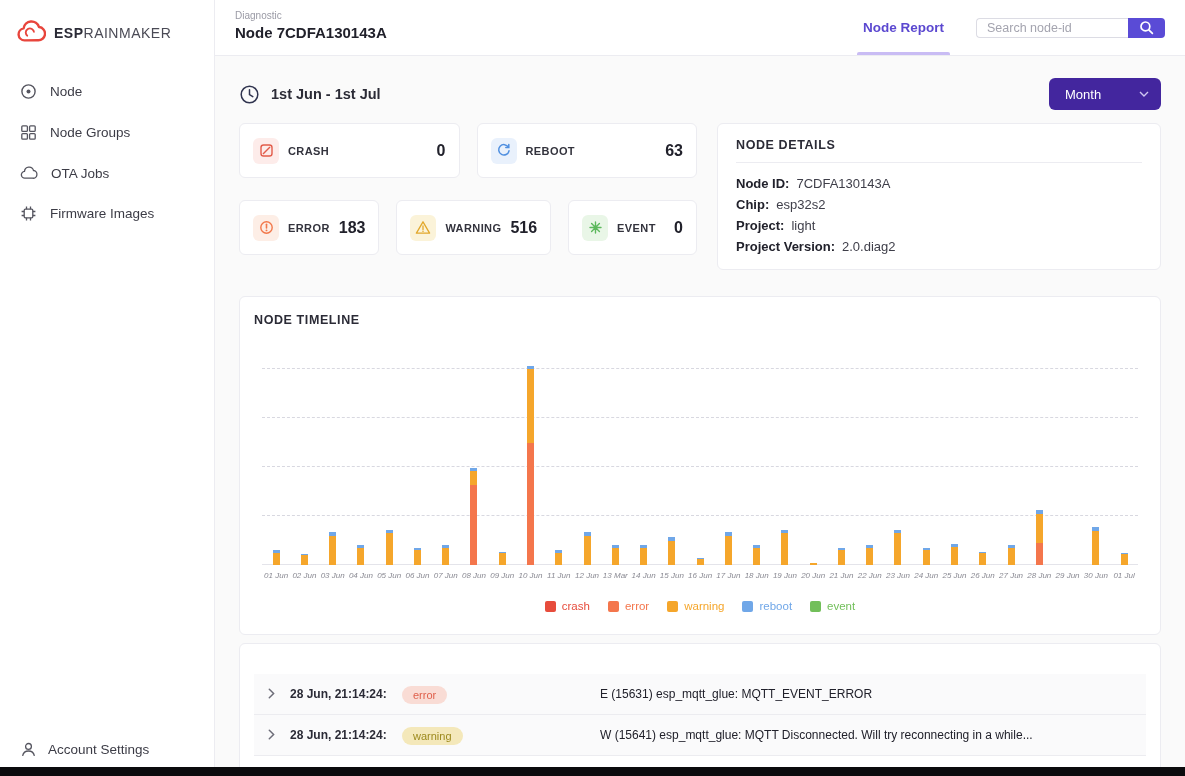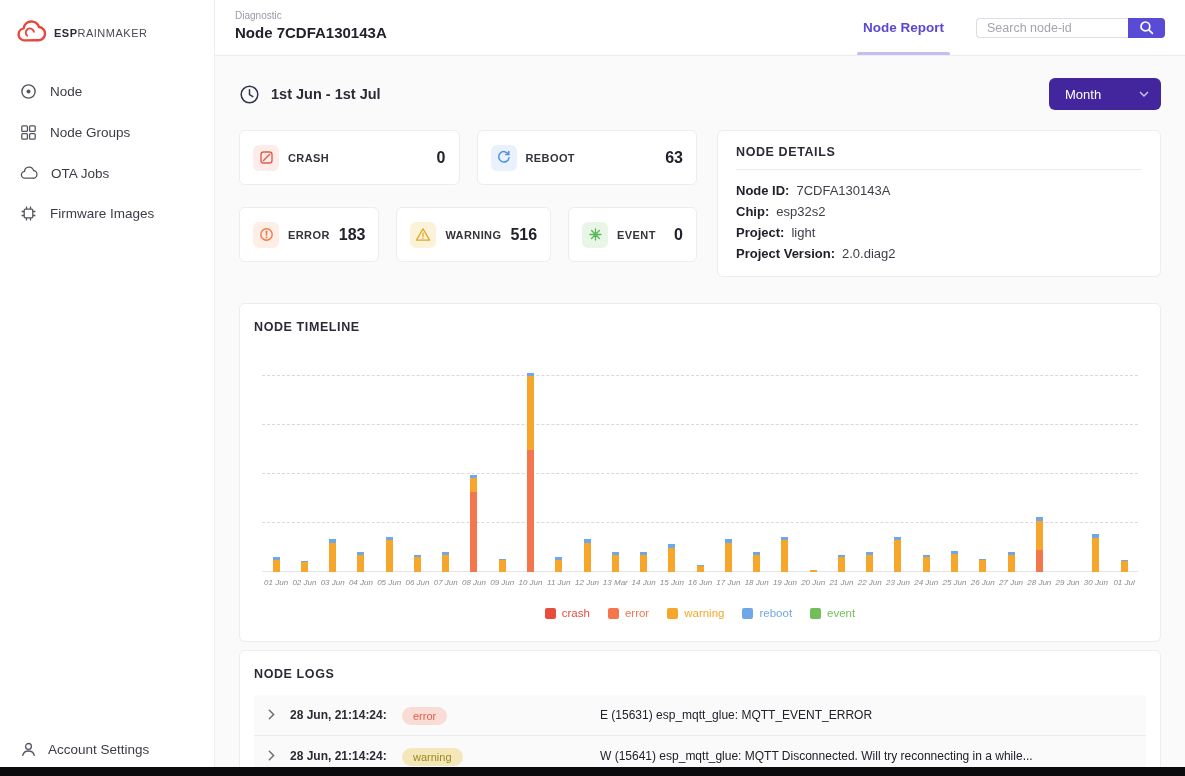--- a/index.html
+++ b/index.html
@@ -4,21 +4,21 @@
 <style>
   * { box-sizing: border-box; margin: 0; padding: 0; }
   html, body { width: 1185px; height: 776px; overflow: hidden; }
   body { font-family: "Liberation Sans", sans-serif; background: #fafafa; color: #21212b; }
 
   .app { display: flex; height: 100%; }
 
   
   .sidebar { width: 215px; background: #fff; border-right: 1px solid #ececf1; display: flex; flex-direction: column; flex-shrink: 0; }
   .brand { display: flex; align-items: center; gap: 8px; padding: 20px 16px 26px; cursor: pointer; }
-  .brand-name { font-size: 11px; letter-spacing: 0.5px; }
+  .brand-name { font-size: 14px; letter-spacing: 0.5px; }
   .brand-bold { font-weight: bold; color: #2b2b36; }
   .brand-light { font-weight: 300; color: #4a4a55; }
   .nav-item { display: flex; align-items: center; gap: 13px; padding: 12px 20px; font-size: 13.5px; color: #3c3c46; cursor: pointer; }
   .sidebar-footer { margin-top: auto; display: flex; align-items: center; gap: 11px; padding: 14px 20px 18px; font-size: 13.5px; color: #3c3c46; cursor: pointer; }
   .icon { display: inline-flex; align-items: center; justify-content: center; }
 
   
   .main { flex: 1; display: flex; flex-direction: column; min-width: 0; }
   .topbar { background: #fff; border-bottom: 1px solid #ececf1; height: 56px; display: flex; justify-content: space-between; align-items: stretch; padding: 0 20px; flex-shrink: 0; }
   .title-block { padding-top: 10px; }
@@ -27,21 +27,21 @@
   .topbar-right { display: flex; align-items: center; gap: 26px; }
   .tab { position: relative; height: 100%; display: flex; align-items: center; padding: 0 6px; color: #5b48d0; font-size: 13.5px; font-weight: bold; cursor: pointer; }
   .tab::after { content: ""; position: absolute; left: 0; right: 0; bottom: 0; height: 3px; background: #c9bcf4; border-radius: 2px 2px 0 0; }
   .search { display: flex; height: 20px; }
   .search input { width: 152px; border: 1px solid #dcdce4; border-right: none; border-radius: 4px 0 0 4px; padding: 0 10px; font-size: 12.5px; font-family: "Liberation Sans", sans-serif; color: #3c3c46; outline: none; }
   .search input::placeholder { color: #a4a4af; }
   .search-btn { width: 37px; background: #5a4bd6; border: none; border-radius: 0 4px 4px 0; cursor: pointer; display: flex; align-items: center; justify-content: center; }
 
   .content { flex: 1; padding: 16px 24px 0; overflow: hidden; }
 
-  .toolbar-row { display: flex; justify-content: space-between; align-items: center; margin: 6px 0 20px; }
+  .toolbar-row { display: flex; justify-content: space-between; align-items: center; margin: 6px 0 13px; }
   .date-range { display: flex; align-items: center; gap: 11px; font-size: 14.5px; font-weight: bold; color: #2b2b36; }
   .month-btn { background: #43269e; color: #fff; border: none; border-radius: 6px; height: 32px; width: 112px; display: flex; align-items: center; justify-content: space-between; padding: 0 12px 0 16px; font-size: 13px; font-family: "Liberation Sans", sans-serif; cursor: pointer; }
 
   .top-grid { display: flex; gap: 20px; margin-bottom: 26px; align-items: flex-start; }
   .stats-area { width: 458px; flex-shrink: 0; display: flex; flex-direction: column; gap: 22px; }
   .stats-row { display: flex; gap: 17px; }
   .stat-card { flex: 1; background: #fff; border: 1px solid #ececf1; border-radius: 6px; height: 55px; display: flex; align-items: center; gap: 9px; padding: 0 13px; }
   .icon-chip { width: 26px; height: 26px; border-radius: 6px; display: inline-flex; align-items: center; justify-content: center; flex-shrink: 0; }
   .stat-label { font-size: 11px; font-weight: 600; letter-spacing: 0.4px; color: #33333d; }
   .stat-value { margin-left: auto; font-size: 16px; font-weight: bold; color: #21212b; }
@@ -508,21 +508,20 @@
               <span style="color: rgb(112, 167, 232);">reboot</span>
             </div>
             <div class="legend-item">
               <span class="legend-swatch" style="background: rgb(114, 191, 90);"></span>
               <span style="color: rgb(114, 191, 90);">event</span>
             </div>
           </div>
       </section>
 
       <section class="panel">
-        <div class="panel-title">NODE LOGS</div>
         <div class="log-rows" id="log-rows">
             <div class="log-row">
               <span class="log-chevron"><svg width="7" height="11" viewBox="0 0 7 11" fill="none" stroke="#6d6d78" stroke-width="1.5" stroke-linecap="round">
                   <path d="M1.3 1.2l4.3 4.3-4.3 4.3"></path>
                 </svg></span>
               <span class="log-time">28 Jun, 21:14:24:</span>
               <span class="badge-wrap"><span class="badge badge-error">error</span></span>
               <span class="log-message">E (15631) esp_mqtt_glue: MQTT_EVENT_ERROR</span>
             </div>
             <div class="log-row">

